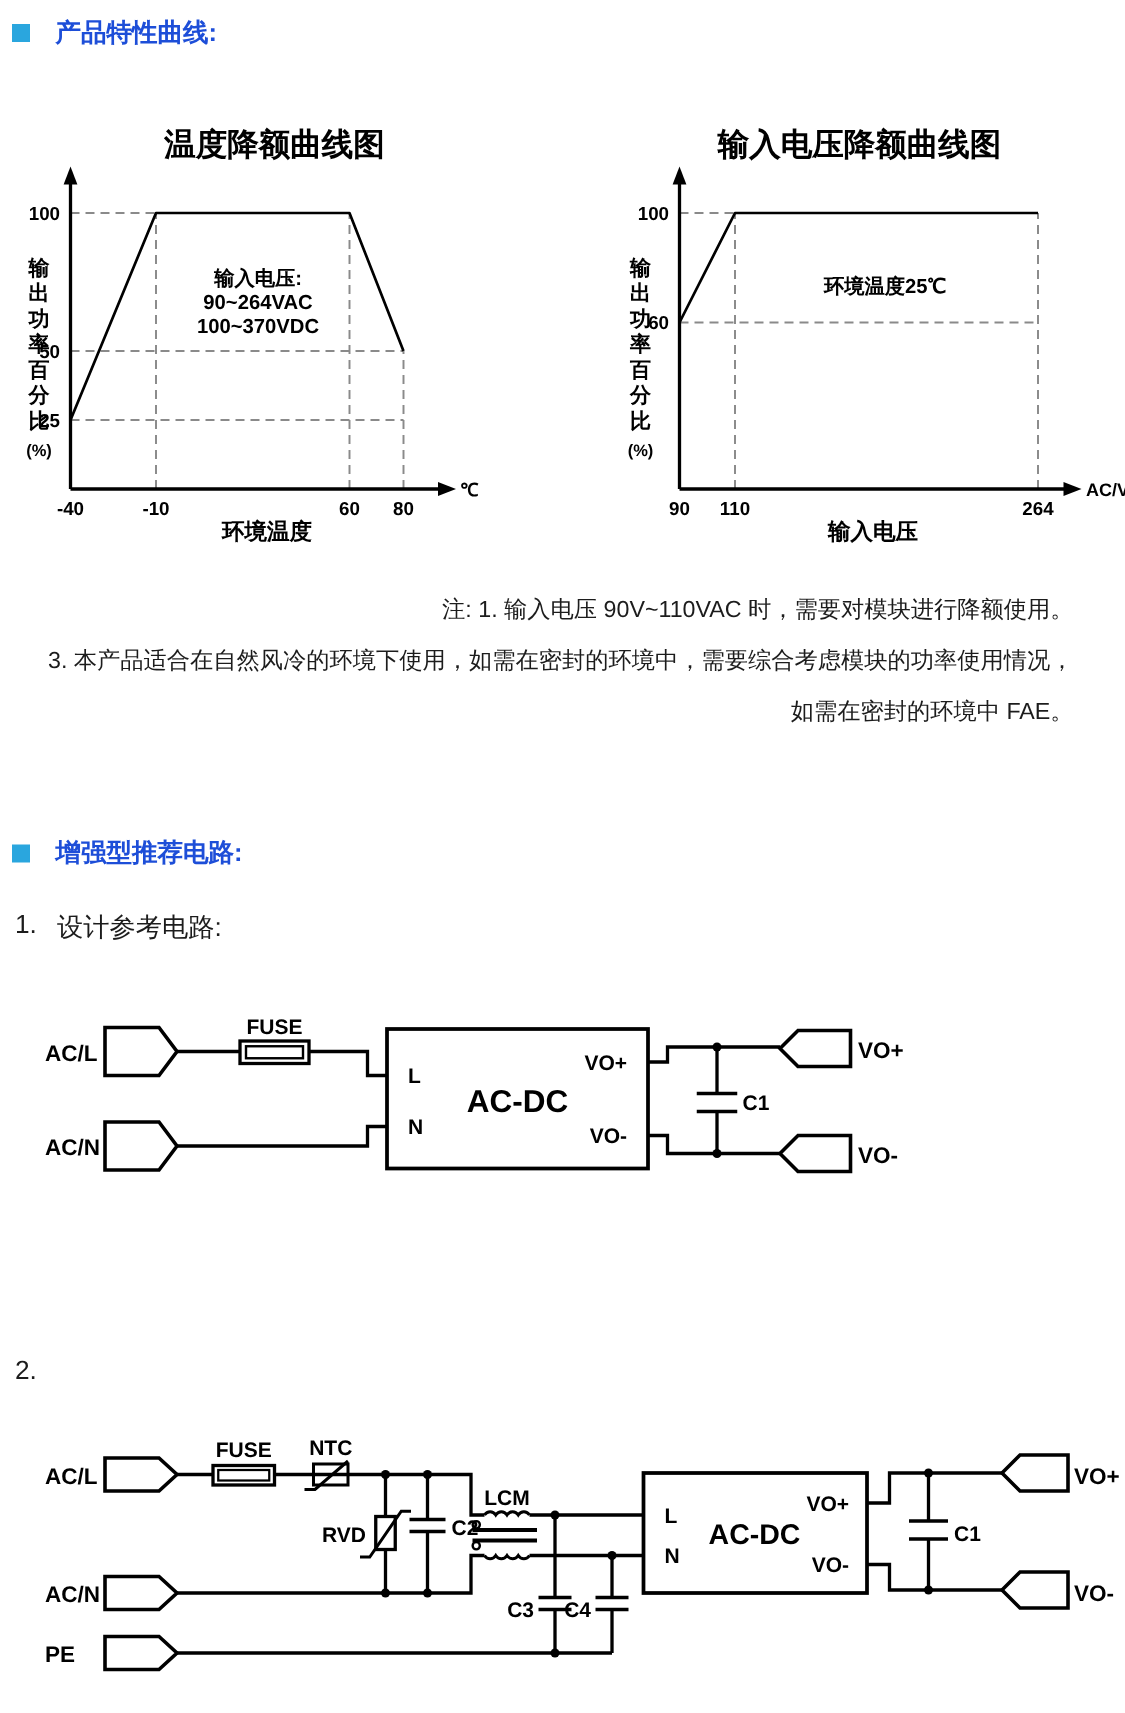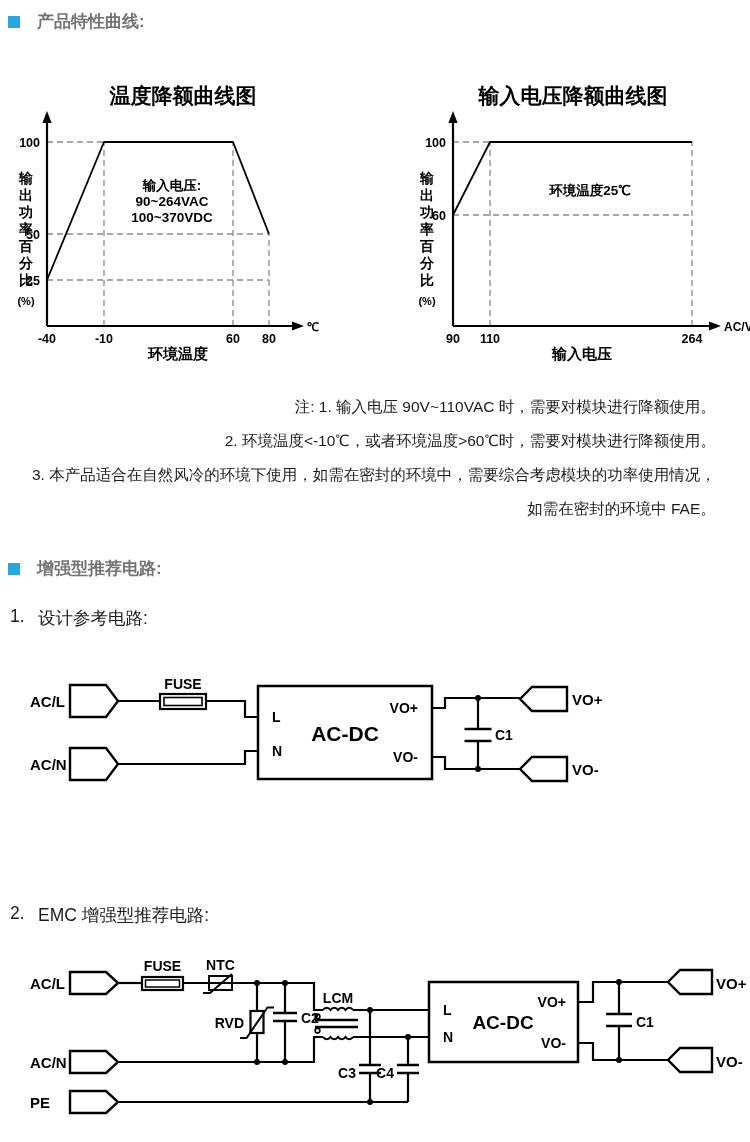--- a/index.html
+++ b/index.html
@@ -1,21 +1,21 @@
 <!DOCTYPE html>
 <html><head>
 <meta charset="utf-8">
 <style>
   html,body{margin:0;padding:0;}
   body{
     width:750px;height:1142px;background:#ffffff;position:relative;
     font-family:"Liberation Sans",sans-serif;color:#1c1c1c;overflow:hidden;
   }
   .abs{position:absolute;}
-  .sec-heading{display:flex;align-items:center;font-size:17px;font-weight:bold;color:#737373;}
+  .sec-heading{display:flex;align-items:center;font-size:17px;font-weight:bold;color:#1d4ed8;}
   .sec-heading .bullet{width:12px;height:12px;background:#2aa6de;margin-left:8px;margin-right:17px;flex:0 0 auto;}
   .item-heading{display:flex;font-size:17.5px;color:#1c1c1c;}
   .item-heading .num{width:28px;padding-left:10px;flex:0 0 auto;}
   .notes{font-size:15.5px;line-height:34px;white-space:nowrap;text-align:right;}
   .notes .n2,.notes .n3{padding-left:22px;}
   .notes .n4{padding-left:10px;}
   svg{display:block;}
   svg text{font-family:"Liberation Sans",sans-serif;fill:#000;}
   .wire{fill:none;stroke:#000;stroke-width:2.2;}
   .plate{fill:none;stroke:#000;stroke-width:2.4;}
@@ -98,21 +98,20 @@
     <text x="37" y="149" text-anchor="middle" dominant-baseline="central" font-size="14" font-weight="bold">率</text>
     <text x="37" y="166" text-anchor="middle" dominant-baseline="central" font-size="14" font-weight="bold">百</text>
     <text x="37" y="183" text-anchor="middle" dominant-baseline="central" font-size="14" font-weight="bold">分</text>
     <text x="37" y="200" text-anchor="middle" dominant-baseline="central" font-size="14" font-weight="bold">比</text>
     <text x="37" y="221" text-anchor="middle" dominant-baseline="central" font-size="11" font-weight="bold">(%)</text>
     <text x="200" y="115" text-anchor="middle" font-size="13.5" font-weight="bold">环境温度25℃</text>
   </svg>
 
 <div class="abs notes" style="left:10px;top:390px;">
   <div class="n1">注: 1. 输入电压 90V~110VAC 时，需要对模块进行降额使用。</div>
-  <div class="n2">2. 环境温度&lt;-10℃，或者环境温度&gt;60℃时，需要对模块进行降额使用。</div>
   <div class="n3">3. 本产品适合在自然风冷的环境下使用，如需在密封的环境中，需要综合考虑模块的功率使用情况，</div>
   <div class="n4">如需在密封的环境中 FAE。</div>
 </div>
 
 <div class="abs sec-heading" style="left:0;top:557px;">
   <span class="bullet"></span>
   <span>增强型推荐电路:</span>
 </div>
 
 <div class="abs item-heading" style="left:0;top:606px;">
@@ -152,21 +151,20 @@
   <text class="t14" x="272" y="756">N</text>
   <text class="t14 end" x="418" y="713">VO+</text>
   <text class="t14 end" x="418" y="762">VO-</text>
   <text class="t14" x="495" y="740">C1</text>
   <text class="t15" x="572" y="705">VO+</text>
   <text class="t15" x="572" y="775">VO-</text>
 </svg>
 
 <div class="abs item-heading" style="left:0;top:903px;">
   <span class="num">2.</span>
-  <span>EMC 增强型推荐电路:</span>
 </div>
 
 <svg class="abs" style="left:0;top:940px;" width="750" height="202" viewBox="0 940 750 202">
 
   <path class="wire" d="M118 983 H142"></path>
   <path class="wire" d="M183 983 H314 V1010 H323"></path>
   <path class="wire" d="M118 1062 H314 V1037 H323"></path>
   <path class="wire" d="M353 1010 H429"></path>
   <path class="wire" d="M353 1037 H429"></path>
   <path class="wire" d="M118 1102 H408"></path>

